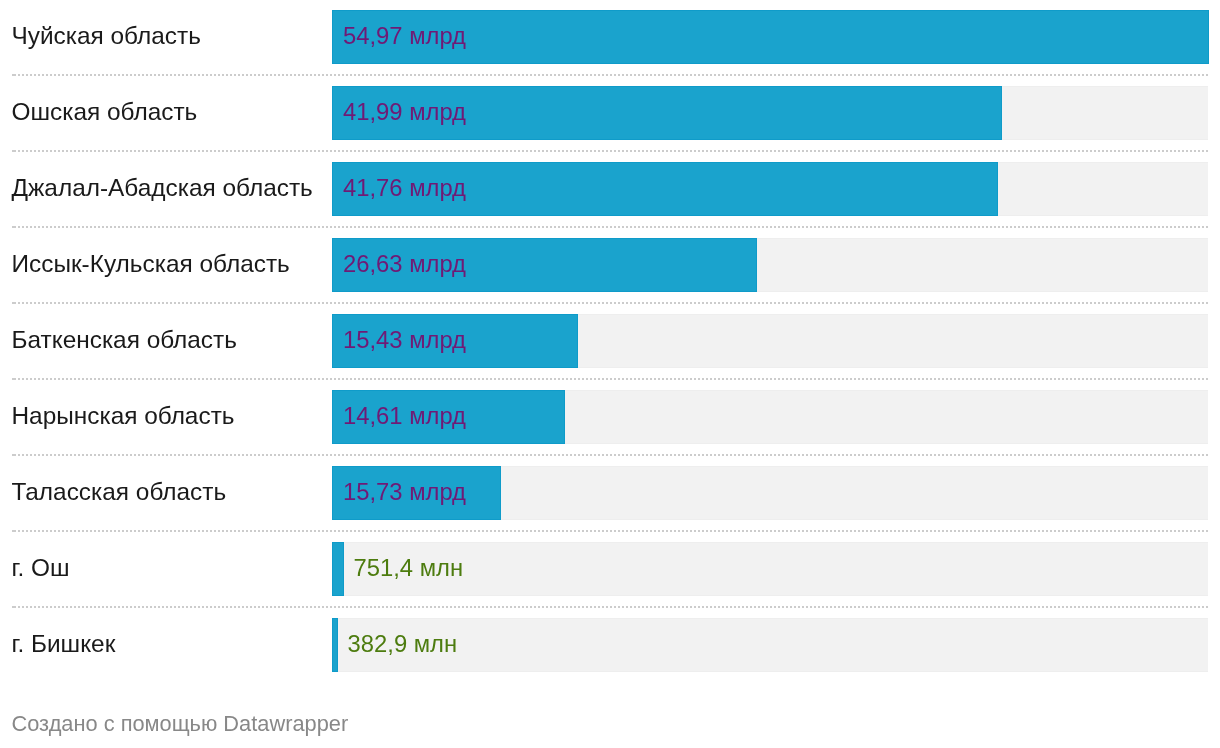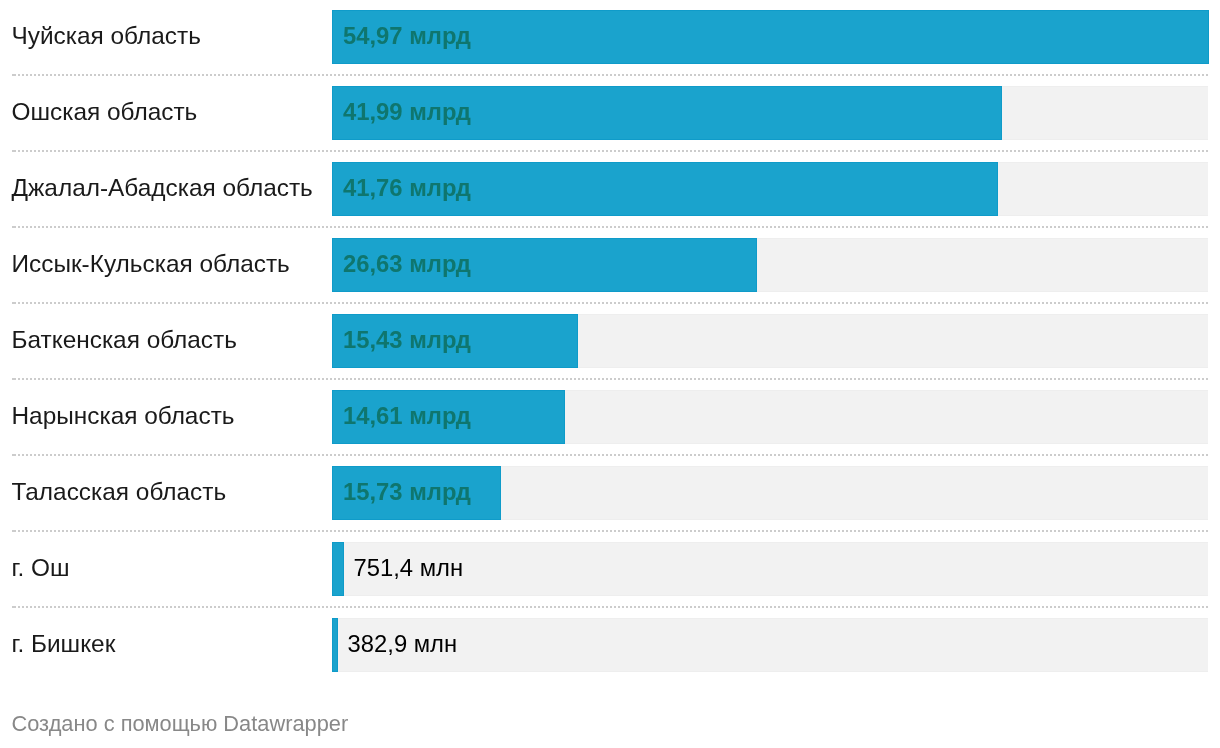--- a/index.html
+++ b/index.html
@@ -65,22 +65,22 @@
     white-space: nowrap;
     transform: translateZ(0);
   }
   .val-label {
     position: absolute;
     top: 11.9px;
     font-size: 23.8px;
     white-space: nowrap;
     transform: translateZ(0);
   }
-  .val-label.inside { color: #0f766e; font-weight: bold; }
-  .val-label.outside { color: #000000; }
+  .val-label.inside { color: #701a75; }
+  .val-label.outside { color: #4d7c0f; }
   .chart-credit {
     position: absolute;
     left: 11.5px;
     top: 710.9px;
     color: #888888;
     font-size: 21.8px;
     white-space: nowrap;
     transform: translateZ(0);
     text-align: center;
   }

